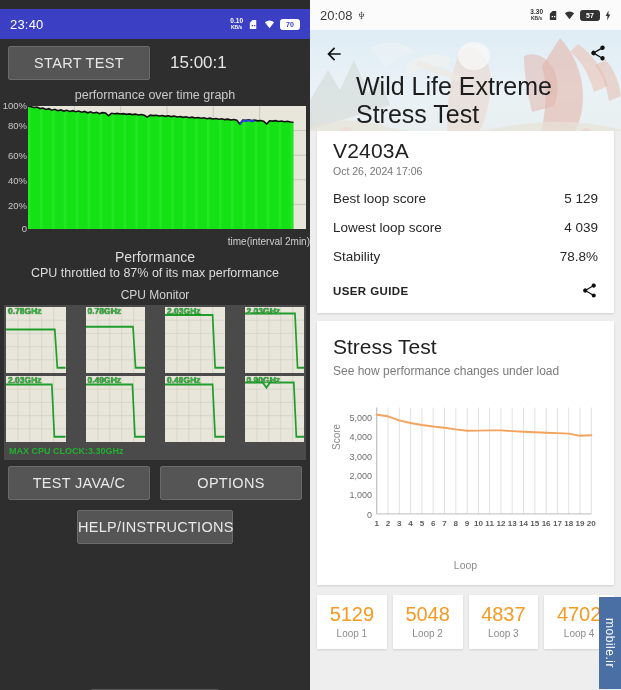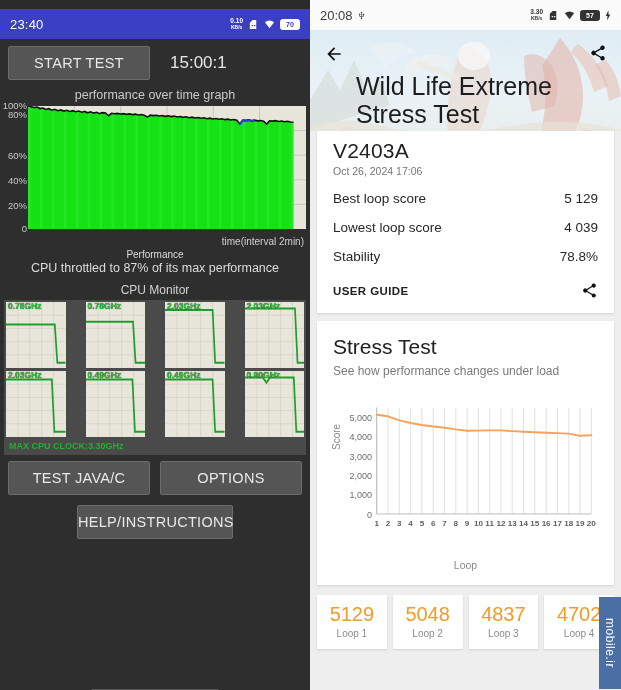--- a/index.html
+++ b/index.html
@@ -39,23 +39,23 @@
   }
   .start-btn { width:142px; }
   .l-timer { color:#e5e5e5; font-size:17px; margin-left:20px; }
 
   .graph-title { text-align:center; color:#c9c9c9; font-size:12.5px; margin-top:2px;}
   .perf-graph-wrap { position:relative; height:147px; margin-top:2px; }
   .perf-graph { position:absolute; left:28px; top:2px; right:4px; bottom:22px;
      background:#e8e6db; }
   .yaxis { position:absolute; left:0; top:0; width:28px; height:125px; }
   .yaxis div { position:absolute; right:1px; color:#c9c9c9; font-size:9.5px; }
-  .xcap { position:absolute; right:6px; bottom:4px; color:#cfcfcf; font-size:10px; }
-
-  .perf-head { text-align:center; color:#dcdcdc; font-size:10px; margin-top:-2px; }
+  .xcap { position:absolute; right:0; bottom:4px; color:#cfcfcf; font-size:10px; }
+
+  .perf-head { text-align:center; color:#dcdcdc; font-size:14px; margin-top:-2px; }
   .gips-line { text-align:center; font-size:12.5px; white-space:nowrap; margin-top:1px;}
   .gips-max { color:#1faa2b; }
   .gips-avg { color:#2fbf3a; }
   .gips-min { color:#7f8a1b; }
   .throttle { text-align:center; color:#dcdcdc; font-size:12.5px; margin-top:1px;}
 
   .cpumon-title { text-align:center; color:#d2d2d2; font-size:12px; margin-top:8px;}
   .cpugrid-wrap { background:#4a4a4a; margin:3px 4px 0 4px; padding:2px; }
   .cpurow { display:flex; gap:20px; margin-bottom:3px;align-items:flex-end; }
   .cpucell { position:relative; flex:1; height:66px; background:#e8e6db; }
@@ -169,21 +169,21 @@
     <div class="l-topbar">
       <div class="btn start-btn">START TEST</div>
       <div class="l-timer">15:00:1</div>
     </div>
 
     <div class="graph-title">performance over time graph</div>
 
     <div class="perf-graph-wrap">
       <div class="yaxis">
         <div style="top:-4px">100%</div>
-        <div style="top:5px">80%</div>
+        <div style="top:16px">80%</div>
         <div style="top:46px">60%</div>
         <div style="top:71px">40%</div>
         <div style="top:96px">20%</div>
         <div style="top:119px">0</div>
       </div>
       <div class="perf-graph">
         <svg id="perf-svg" width="100%" height="100%" viewBox="0 0 278 123" preserveAspectRatio="none">
             <line x1="0" y1="98.4" x2="278" y2="98.4" stroke="#c9c7bb" stroke-width="1"></line>
             <line x1="0" y1="73.8" x2="278" y2="73.8" stroke="#c9c7bb" stroke-width="1"></line>
             <line x1="0" y1="49.2" x2="278" y2="49.2" stroke="#c9c7bb" stroke-width="1"></line>

